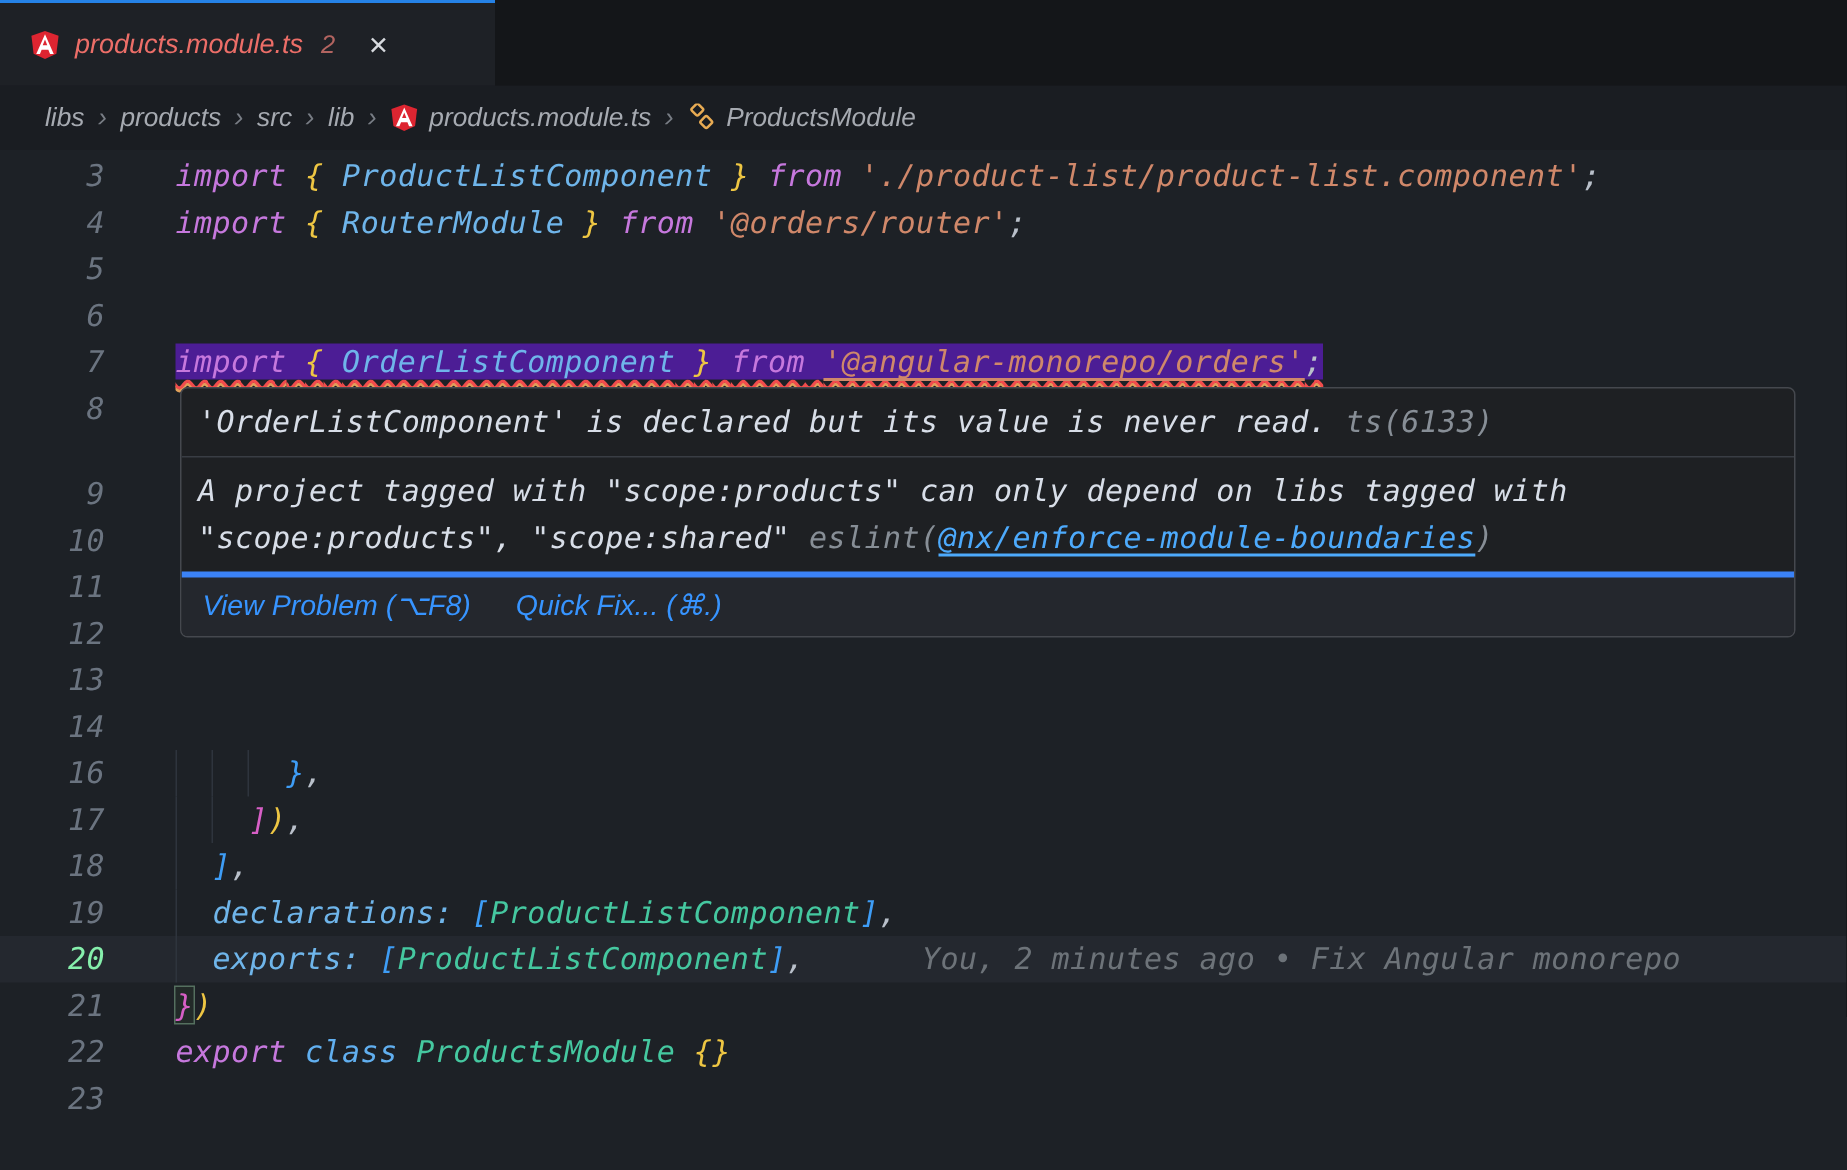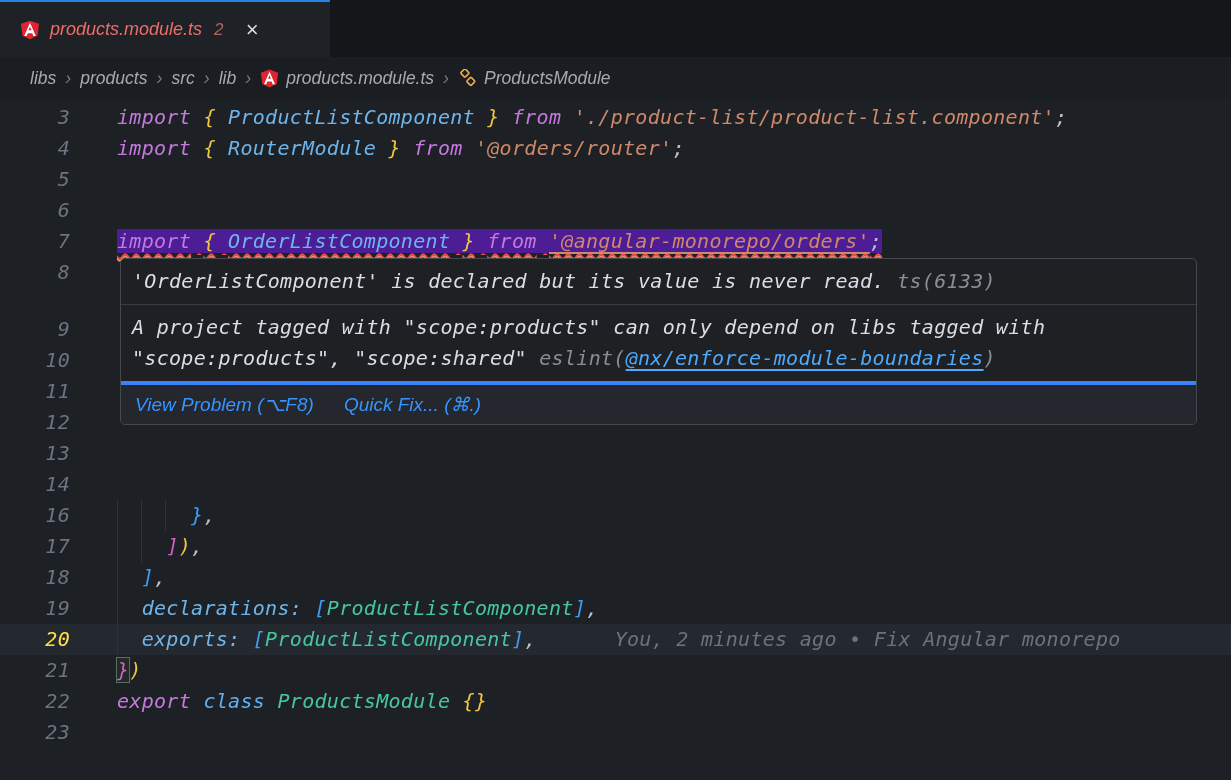--- a/index.html
+++ b/index.html
@@ -30,21 +30,21 @@
   .bc-item { display:inline-flex; align-items:center; gap:7px; cursor:pointer; }
   .bc-sep { color:#787d85; margin:0 9px; font-size:18px; }
   .bc-icon { display:inline-flex; align-items:center; }
 
   
   .editor { position:relative; height:680px; background:#1d2126; padding-top:2px;
             font-size:20px; letter-spacing:0.3px; line-height:31px; color:#b9c0ca; }
   .row { position:relative; display:flex; height:31px; }
   .ln { flex:none; width:117px; padding-right:47px; text-align:right; color:#6b7480; }
   .current { background:#24282f; }
-  .current .ln { color:#fde047; }
+  .current .ln { color:#86efac; }
   .content { position:relative; white-space:pre; }
   .g { position:absolute; top:0; bottom:0; width:1px; background:#2e343d; }
 
   
   .kw   { color:#c678dd; }
   .kwb  { color:#61afef; }
   .id   { color:#6fb5ea; }
   .prop { color:#6fb5ea;text-align:right; }
   .propc{ color:#56d7c2; }
   .cls  { color:#45c8a0; }

